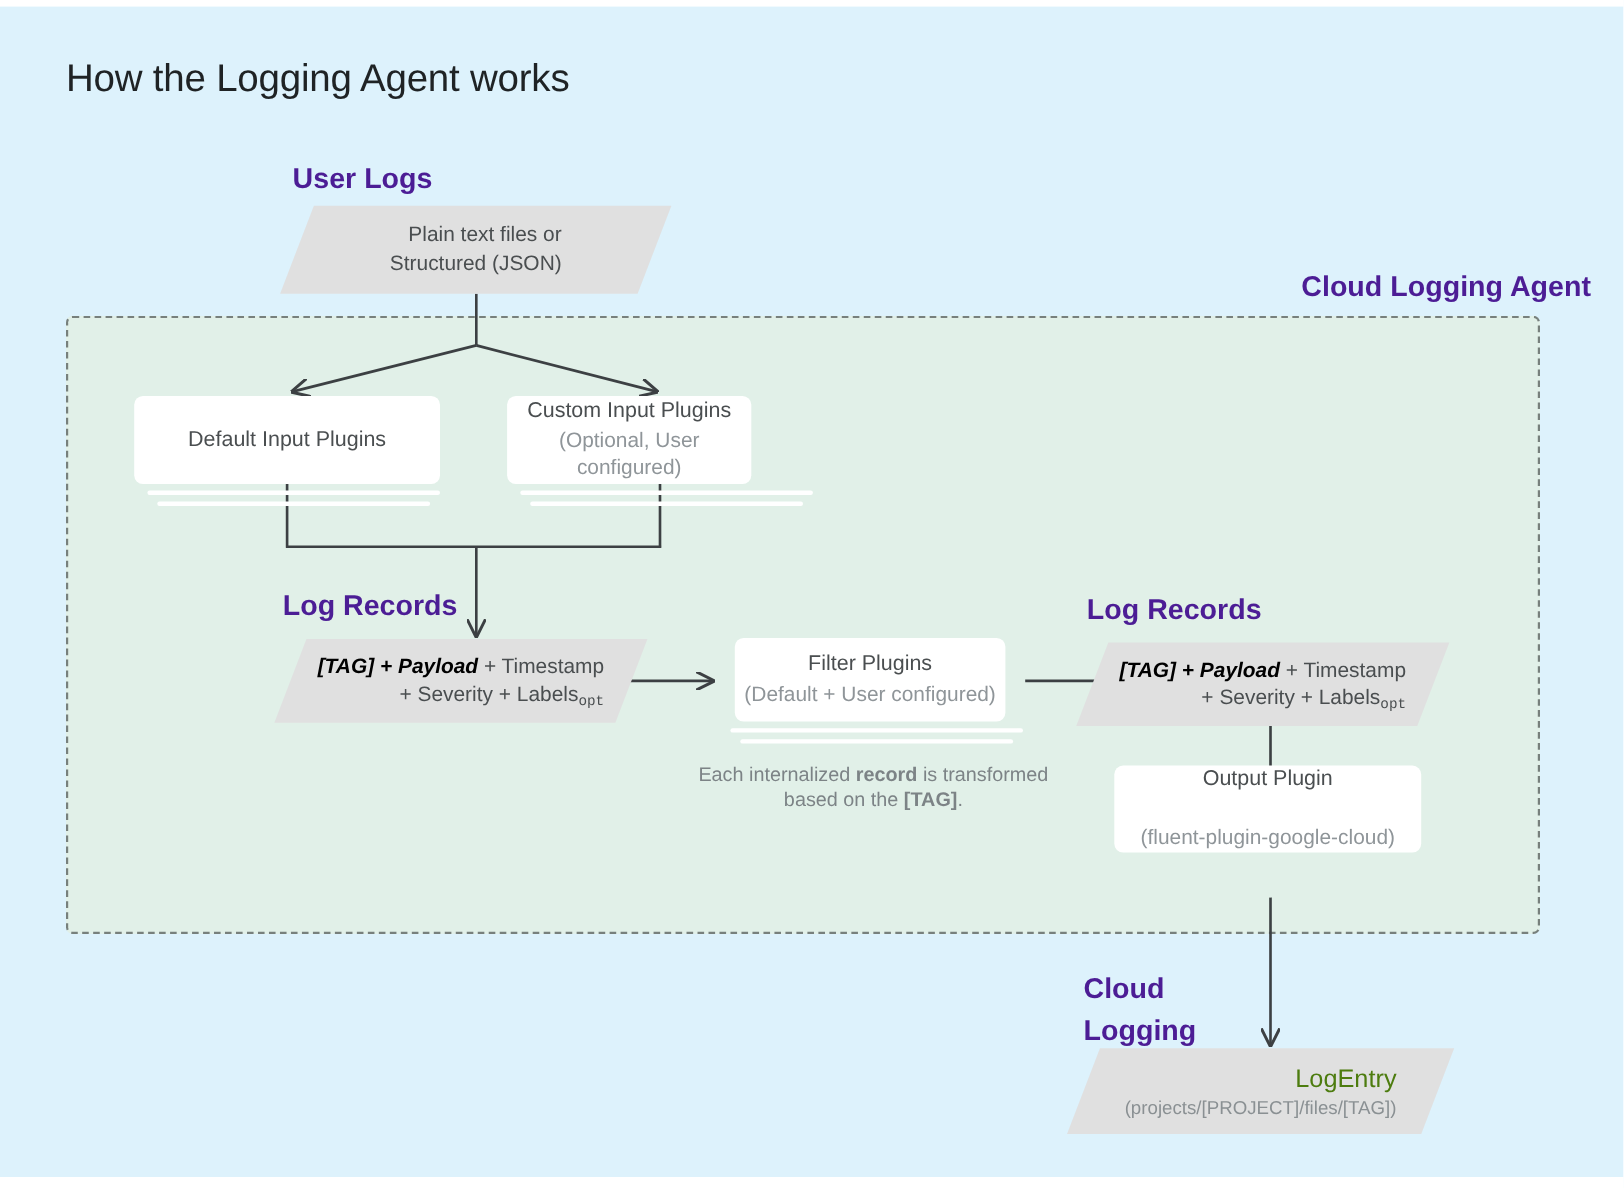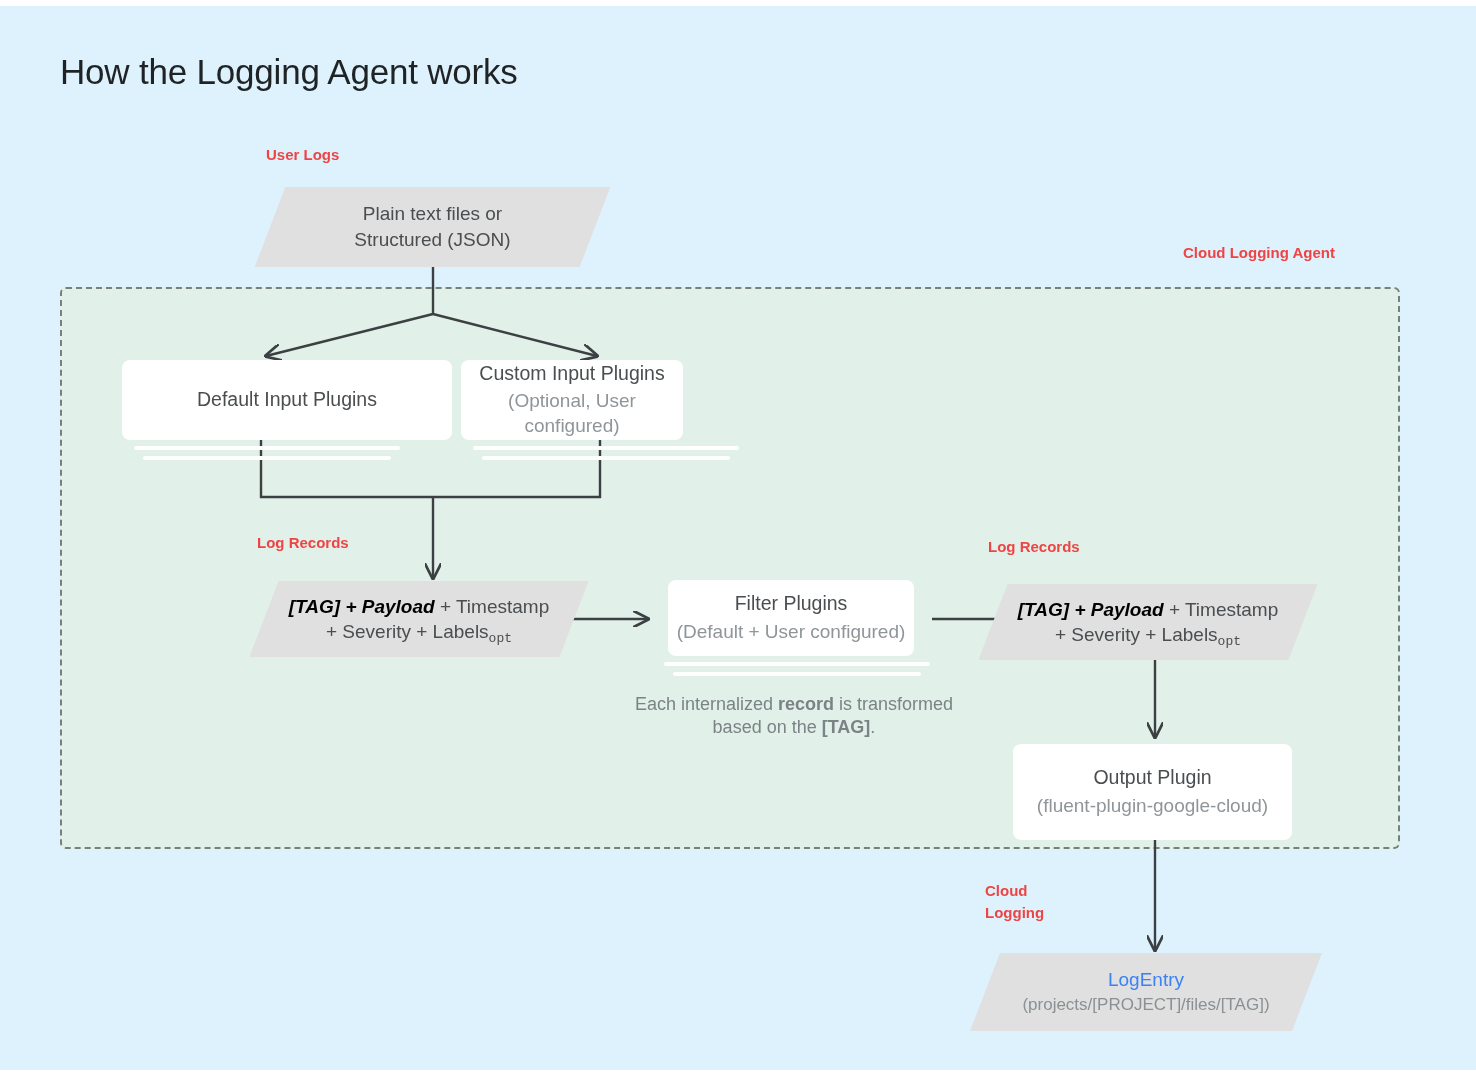--- a/index.html
+++ b/index.html
@@ -32,23 +32,23 @@
     top: 52px;
     font-size: 35px;
     font-weight: 400;
     color: #1f2325;
     letter-spacing: -0.2px;
     white-space: nowrap;
   }
   
   .region-label {
     position: absolute;
-    font-size: 15px;
+    font-size: 26px;
     font-weight: 700;
-    color: #ef4444;
+    color: #4c1d95;
     white-space: nowrap;
     line-height: 1.45;
   }
   #label-user-logs  { left: 266px; top: 144px; }
   #label-cloud-agent{ left: 1183px; top: 242px; }
   #label-log-records-1 { left: 257px; top: 532px; }
   #label-log-records-2 { left: 988px; top: 536px; }
   #label-cloud-logging { left: 985px; top: 880px; }
 
   
@@ -64,21 +64,21 @@
     border-radius: 6px;
   }
 
   
   .pgram {
     position: absolute;
     background: #e0e0e0;
     display: flex;
     align-items: center;
     justify-content: center;
-    text-align: center;
+    text-align: right;
     color: #4f5355;
     font-size: 19px;
     line-height: 1.38;
   }
   .pgram .pgram-skew {
     position: absolute;
     left: 0; top: 0; right: 0; bottom: 0;
     background: #e0e0e0;
     transform: skewX(-21deg);
   }
@@ -111,21 +111,21 @@
     font-size: 13px;
     vertical-align: baseline;
     position: relative;
     top: 4px;
     font-family: Liberation Mono, monospace;
   }
   #pg-logentry {
     left: 985px; top: 953px; width: 322px; height: 78px;
   }
   #pg-logentry .pgram-text { line-height: 1.4; }
-  .pg-title  { font-size: 19px; color: #3b82f6; }
+  .pg-title  { font-size: 23px; color: #4d7c0f; }
   .pg-sub    { font-size: 17px; color: #8a9093; }
 
   
   .card {
     position: absolute;
     background: #ffffff;
     border-radius: 8px;
     display: flex;
     flex-direction: column;
     align-items: center;
@@ -144,24 +144,24 @@
     margin-top: 3px;
   }
   
   .stack-line {
     position: absolute;
     background: #ffffff;
     border-radius: 2px;
     height: 4px;
   }
 
-  #card-default-input { left: 122px; top: 360px; width: 330px; height: 80px; }
+  #card-default-input { left: 122px; top: 360px; width: 278px; height: 80px; }
   #card-custom-input  { left: 461px; top: 360px; width: 222px; height: 80px; }
   #card-filter        { left: 652px; top: 580px; width: 246px; height: 76px; margin-left: 16px; }
-  #card-output        { left: 1013px; top: 744px; width: 279px; height: 96px; }
+  #card-output        { left: 1013px; top: 696px; width: 279px; height: 79px; justify-content: space-between; }
 
   
   #caption {
     position: absolute;
     left: 620px;
     top: 693px;
     width: 348px;
     text-align: center;
     font-size: 18px;
     color: #7c8386;

